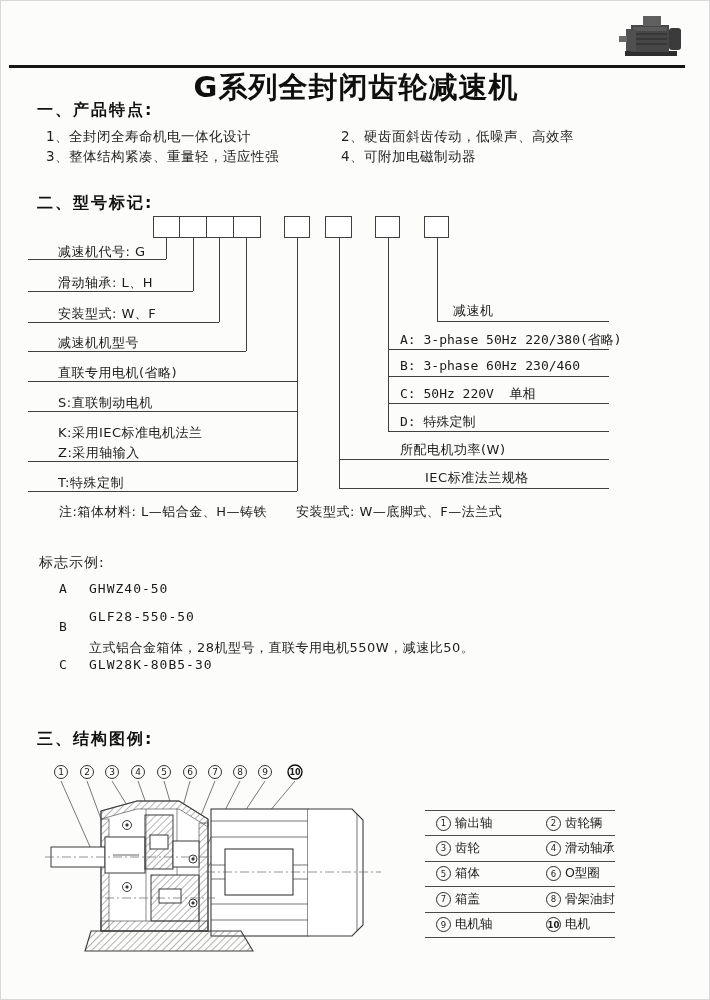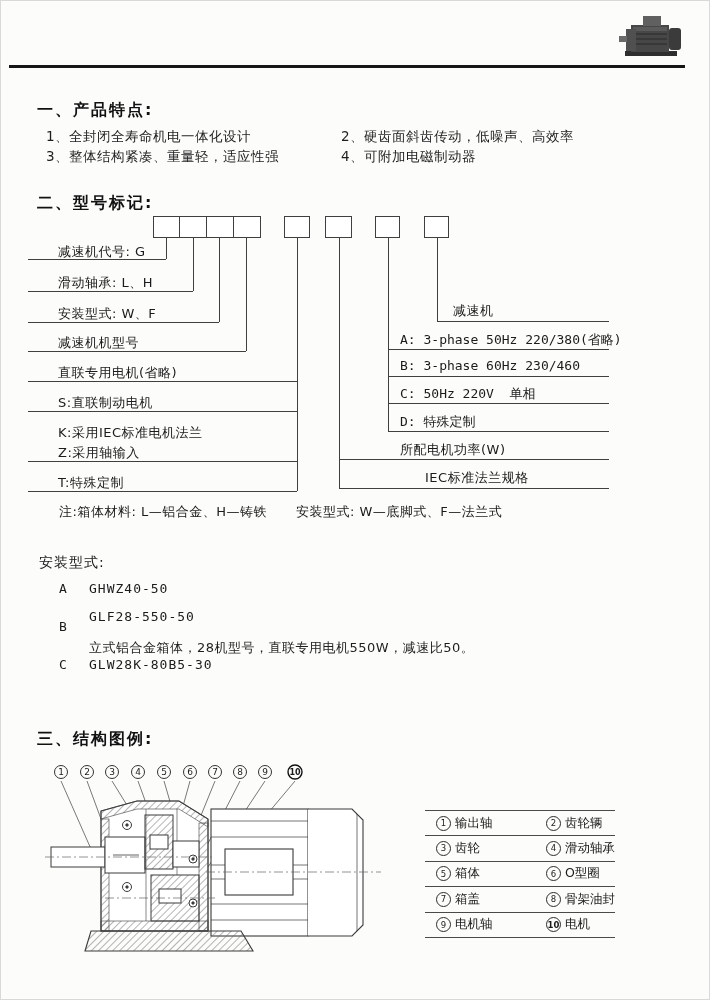--- a/index.html
+++ b/index.html
@@ -43,20 +43,21 @@
     <rect x="16" y="22" width="34" height="2" fill="#383838"></rect>
     <rect x="16" y="27" width="34" height="2" fill="#383838"></rect>
     <rect x="16" y="32" width="34" height="2" fill="#383838"></rect>
     <rect x="26" y="5" width="18" height="10" fill="#606060"></rect>
     <rect x="52" y="17" width="12" height="22" rx="3" fill="#3b3b3b"></rect>
     <rect x="9" y="18" width="10" height="22" fill="#505050"></rect>
     <rect x="2" y="25" width="8" height="6" fill="#6a6a6a"></rect>
   </svg>
 
   <div class="rule"></div>
+  <div class="title">G系列全封闭齿轮减速机</div>
 
   <div class="sec" style="left:36px;top:99px">一、产品特点:</div>
   <div class="feat" style="left:45px;top:127px">1、全封闭全寿命机电一体化设计</div>
   <div class="feat" style="left:340px;top:127px">2、硬齿面斜齿传动，低噪声、高效率</div>
   <div class="feat" style="left:45px;top:147px">3、整体结构紧凑、重量轻，适应性强</div>
   <div class="feat" style="left:340px;top:147px">4、可附加电磁制动器</div>
 
   <div class="sec" style="left:36px;top:192px">二、型号标记:</div>
 
   <div class="boxgroup" style="left:152px;top:215px">
@@ -110,21 +111,21 @@
   <div class="lbl mono" style="left:399px;top:330px">A: 3-phase 50Hz 220/380(省略)</div>
   <div class="lbl mono" style="left:399px;top:357px">B: 3-phase 60Hz 230/460</div>
   <div class="lbl mono" style="left:399px;top:384px">C: 50Hz 220V  单相</div>
   <div class="lbl mono" style="left:399px;top:412px">D: 特殊定制</div>
   <div class="lbl" style="left:399px;top:440px">所配电机功率(W)</div>
   <div class="lbl" style="left:424px;top:468px">IEC标准法兰规格</div>
 
   <div class="lbl" style="left:58px;top:502px">注:箱体材料: L—铝合金、H—铸铁</div>
   <div class="lbl" style="left:295px;top:502px">安装型式: W—底脚式、F—法兰式</div>
 
-  <div class="sub" style="left:38px;top:553px">安装型式:</div>
+  <div class="sub" style="left:38px;top:553px">标志示例:</div>
 
   <div class="ex-letter" style="left:58px;top:580px">A</div>
   <div class="ex-code" style="left:88px;top:580px">GHWZ40-50</div>
 
   <div class="ex-letter" style="left:58px;top:618px">B</div>
   <div class="ex-code" style="left:88px;top:608px">GLF28-550-50</div>
   <div class="ex-desc" style="left:88px;top:638px">立式铝合金箱体，28机型号，直联专用电机550W，减速比50。</div>
 
   <div class="ex-letter" style="left:58px;top:656px">C</div>
   <div class="ex-code" style="left:88px;top:656px">GLW28K-80B5-30</div>

